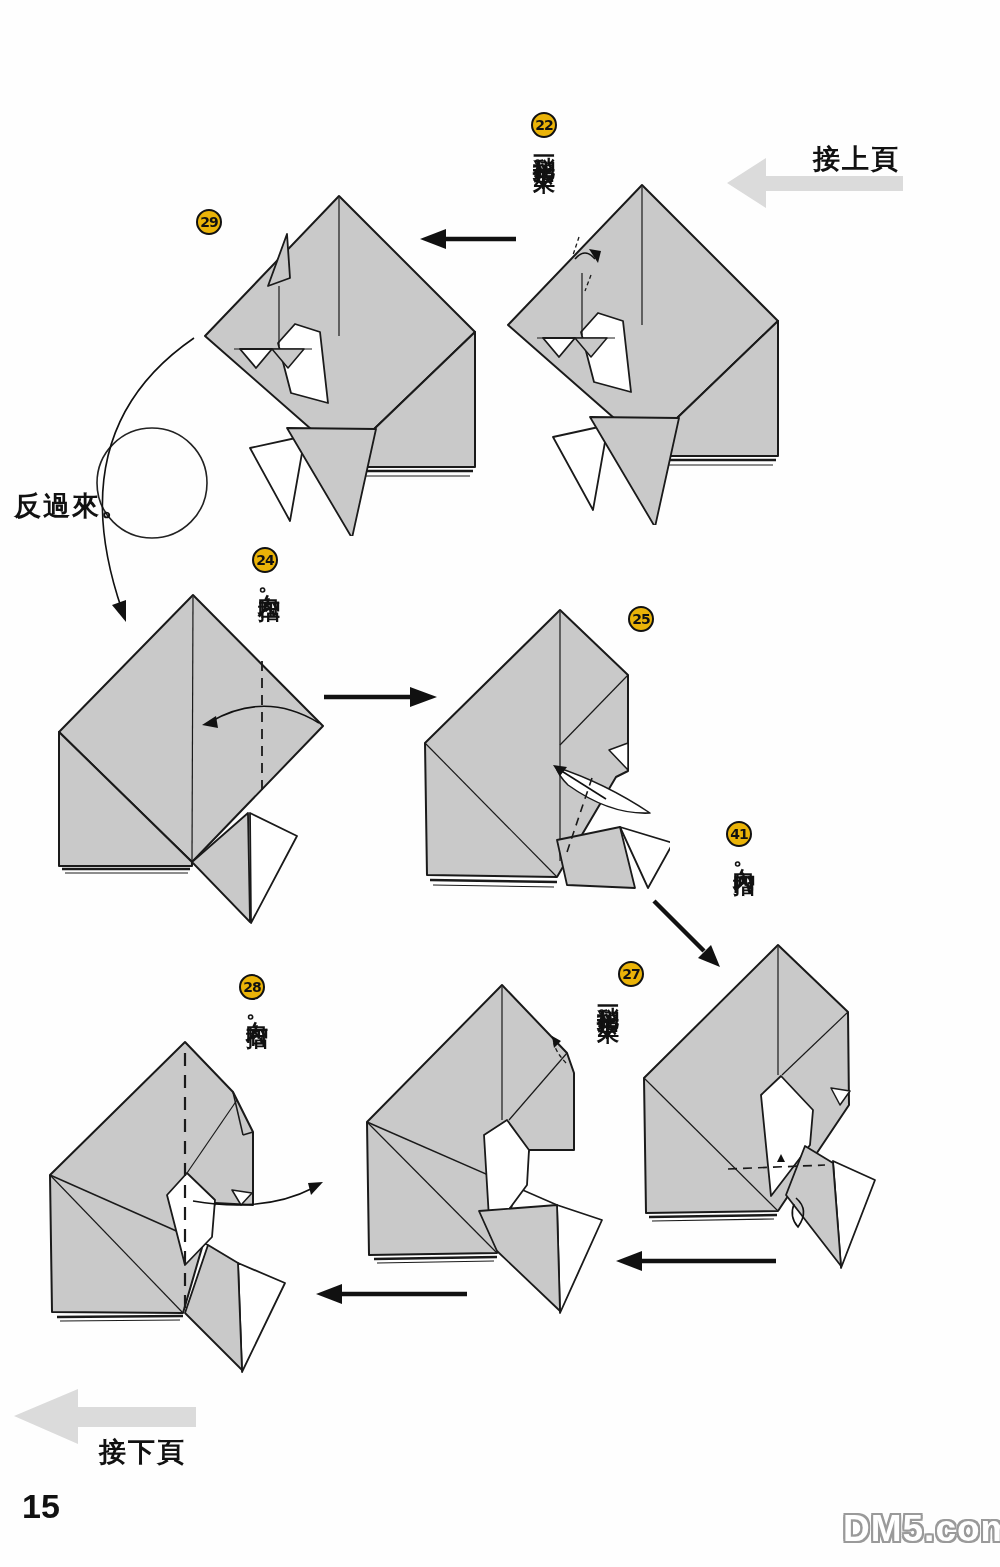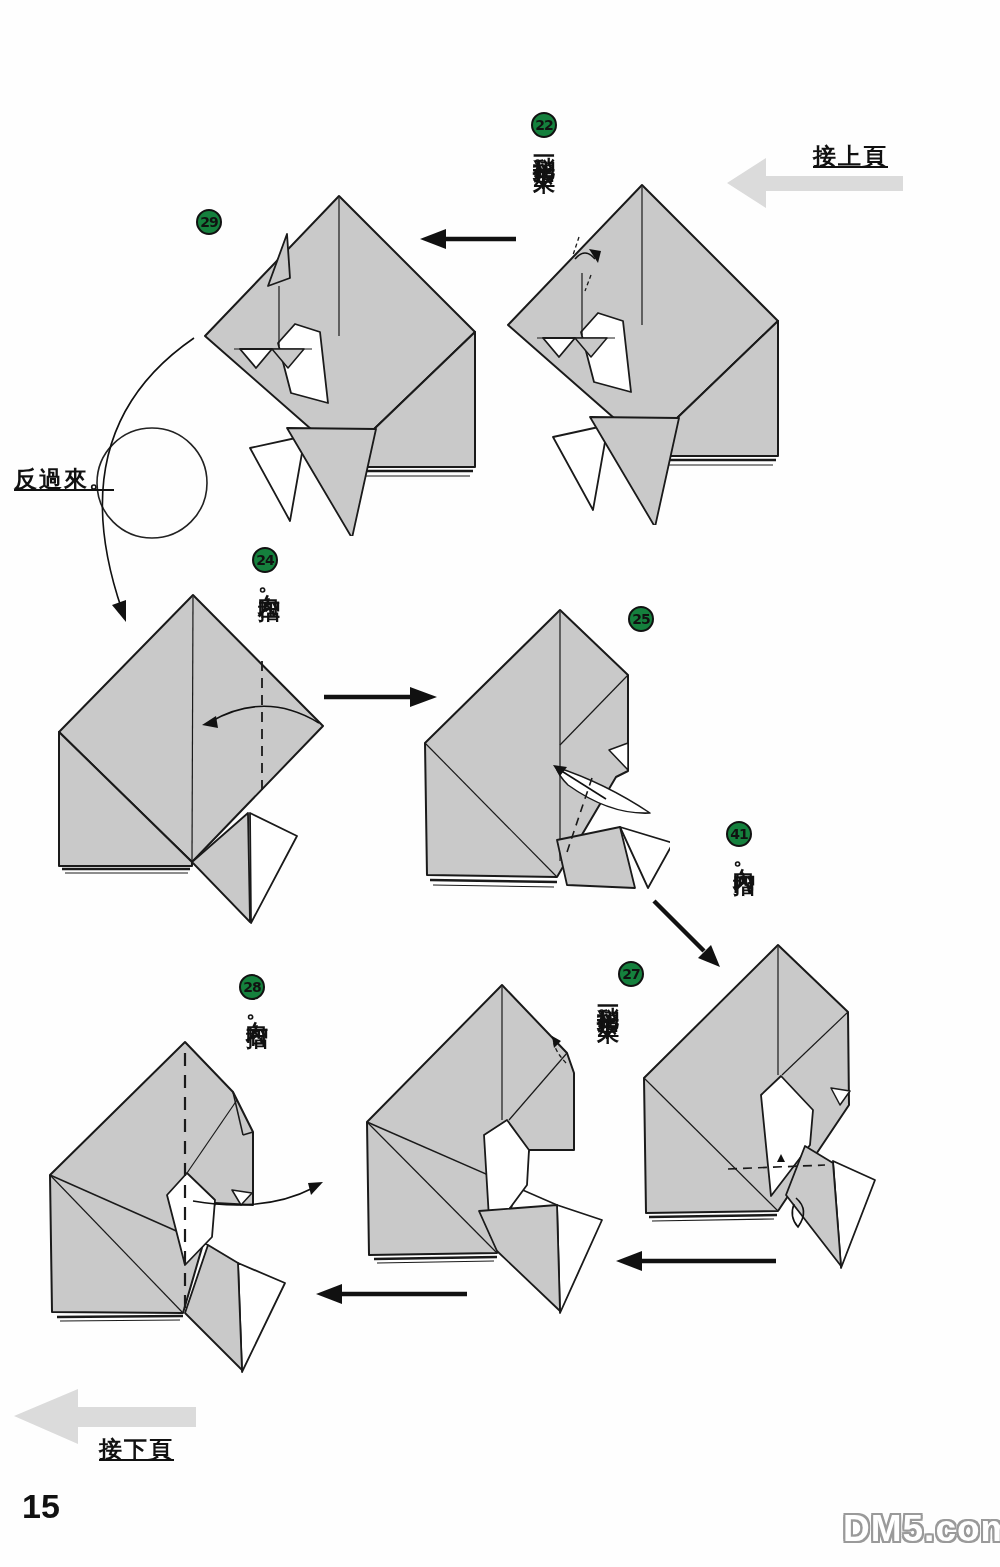--- a/index.html
+++ b/index.html
@@ -3,30 +3,30 @@
 <meta charset="utf-8">
 <style>
   html,body { margin:0; padding:0; background:#ffffff; }
   .page {
     position:relative; width:1000px; height:1567px; background:#fefefe;
     font-family:"Liberation Sans","DejaVu Sans",sans-serif; color:#111;
     overflow:hidden;
   }
   .step-circle {
     position:absolute; width:26px; height:26px; box-sizing:border-box;
-    border:2.5px solid #111; border-radius:50%; background:#15803d;
+    border:2.5px solid #111; border-radius:50%; background:#eab308;
     display:flex; align-items:center; justify-content:center;
     font-weight:bold; font-size:14px; letter-spacing:-1px;
     font-family:"DejaVu Sans","Liberation Sans",sans-serif;
   }
   .vtext {
     position:absolute; writing-mode:vertical-rl; text-orientation:upright;
     font-size:22px; letter-spacing:3px; line-height:30px; font-weight:600;
   }
-  .htext { position:absolute; font-size:23px; font-weight:600; letter-spacing:2px;text-decoration:underline; }
+  .htext { position:absolute; font-size:27px; font-weight:600; letter-spacing:2px; }
   .pagenum { position:absolute; font-size:34px; font-weight:bold; }
   .watermark {
     position:absolute; font-size:37px; font-weight:800; letter-spacing:1px;
     color:#ffffff;
     text-shadow: 2px 0 #9a9a9a, -2px 0 #9a9a9a, 0 2px #9a9a9a, 0 -2px #9a9a9a,
                  2px 2px #9a9a9a, -2px -2px #9a9a9a, 2px -2px #9a9a9a, -2px 2px #9a9a9a;
   }
   svg.fig, svg.overlay { position:absolute; }
   svg.overlay { left:0; top:0; pointer-events:none; }
   .paper { fill:#c9c9c9; stroke:#1a1a1a; stroke-width:2; stroke-linejoin:round; }
@@ -211,21 +211,21 @@
   <div class="vtext" style="left:729px; top:850px; width:30px; height:112px;">向內摺。</div>
 
   <span class="step-circle" style="left:591px; top:961px;margin-left:27px;">27</span>
   <div class="vtext" style="left:593px; top:989px; width:30px; height:185px;">稍摺一些下來。</div>
 
   <span class="step-circle" style="left:239px; top:974px;">28</span>
   <div class="vtext" style="left:242px; top:1003px; width:30px; height:112px;">向右摺。</div>
 
   <div class="htext" style="left:813px; top:141px;">接上頁</div>
 
-  <div class="htext" style="left:14px; top:464px;">反過來。</div>
+  <div class="htext" style="left:14px; top:488px;">反過來。</div>
 
   <div class="htext" style="left:99px; top:1434px;">接下頁</div>
 
   <div class="pagenum" style="left:22px; top:1487px;">15</div>
 
   <div class="watermark" style="left:843px; top:1508px;">DM5.com</div>
 
 </div>
 
 </body></html>

